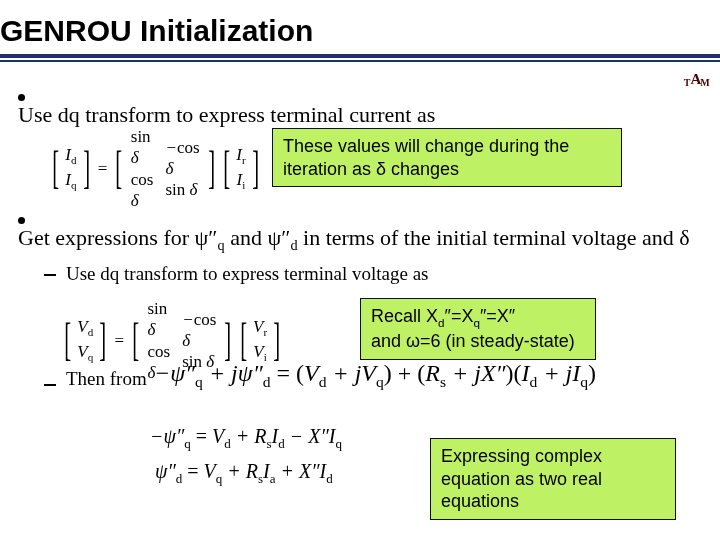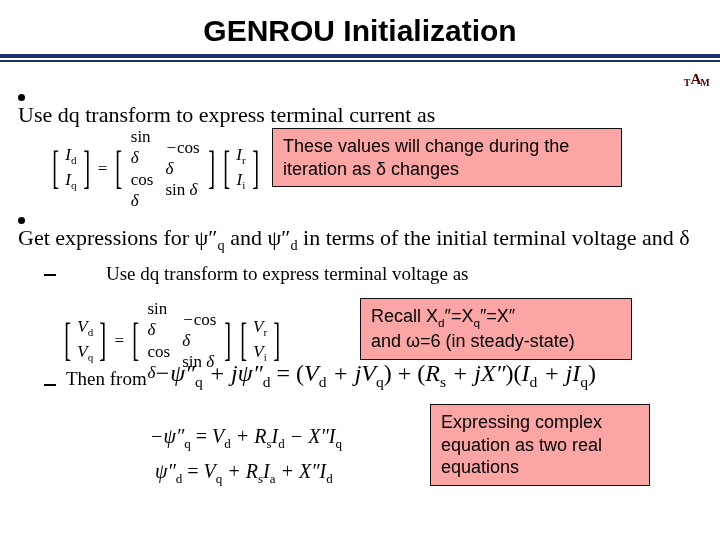--- a/index.html
+++ b/index.html
@@ -7,21 +7,21 @@
     width: 720px;
     height: 540px;
     background: #ffffff;
     font-family: Arial, Helvetica, sans-serif;
     position: relative;
     overflow: hidden;
   }
   .title-area {
     width: 100%;
     padding: 14px 0 6px 0;
-    text-align: center;
+    text-align: left;
   }
   .title {
     font-size: 30px;
     font-weight: bold;
     color: #000;
   }
   .rule-top {
     width: 100%;
     height: 4px;
     background: #1f2f6e;
@@ -59,21 +59,21 @@
     flex-shrink: 0;
   }
   .bullet-text {
     font-family: "Times New Roman", serif;
     font-size: 22px;
     color: #000;
     line-height: 1.25;
   }
   .subscript { font-size: 0.65em; vertical-align: sub; }
   .note-box {
-    background: #fca5a5;
+    background: #bef264;
     border: 1px solid #111;
     padding: 6px 10px;
     font-size: 18px;
     font-family: Arial, sans-serif;
     line-height: 1.25;
   }
   .note-1 {
     position: absolute;
     left: 272px;
     top: 128px;
@@ -83,21 +83,20 @@
     position: absolute;
     left: 48px;
     top: 126px;
     width: 208px;
   }
   .sub-dash {
     display: flex;
     align-items: flex-start;
     margin-left: 26px;
     margin-top: 10px;
-    gap: 40px;
   }
   .dash {
     width: 12px;
     height: 2px;
     background: #000;
     margin-top: 11px;
     margin-right: 10px;
     flex-shrink: 0;
   }
   .sub-text {
@@ -108,21 +107,21 @@
   .eq-img-2 {
     position: absolute;
     left: 60px;
     top: 298px;
     width: 208px;
   }
   .note-2 {
     position: absolute;
     left: 360px;
     top: 298px;
-    width: 272px;
+    width: 236px;
   }
   .then-from {
     position: absolute;
     left: 44px;
     top: 368px;
     display: flex;
     align-items: center;
   }
   .eq-long {
     position: absolute;
@@ -137,22 +136,22 @@
     left: 150px;
     top: 420px;
     font-family: "Times New Roman", serif;
     font-size: 20px;
     font-style: italic;
     line-height: 1.6;
   }
   .note-3 {
     position: absolute;
     left: 430px;
-    top: 404px;
-    width: 220px;
+    top: 438px;
+    width: 246px;
   }
   .matrix {
     display: inline-flex;
     align-items: center;
     font-family: "Times New Roman", serif;
     font-style: italic;
     font-size: 17px;
   }
   .bracket {
     font-size: 46px;

